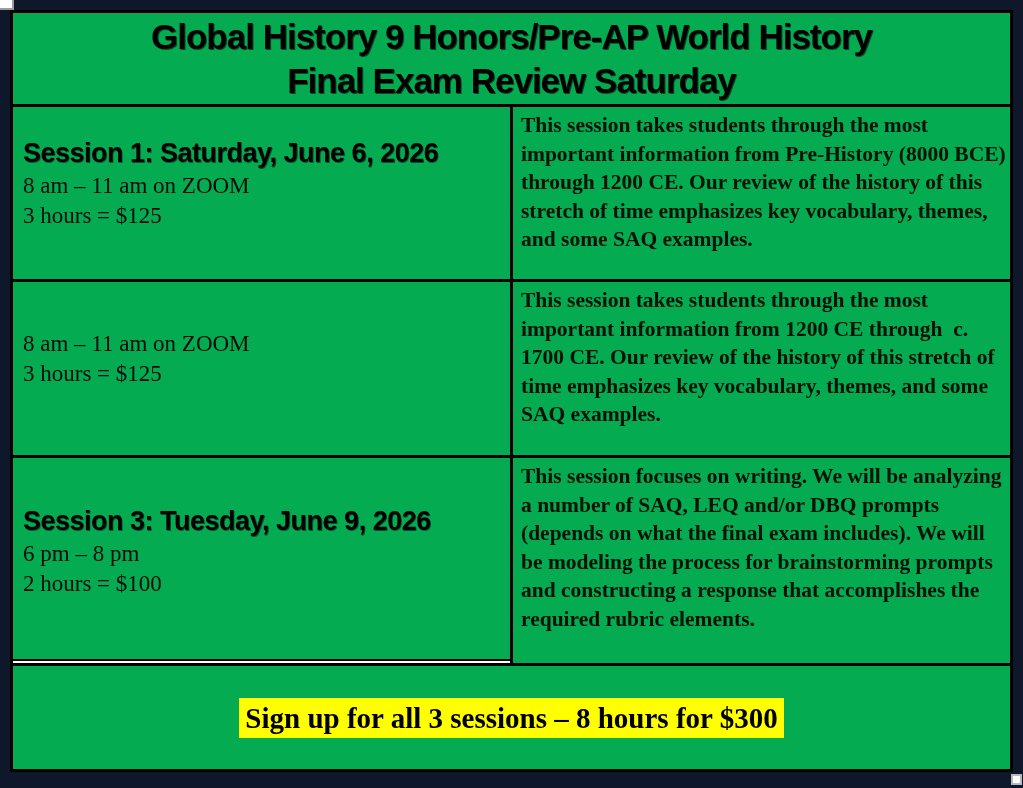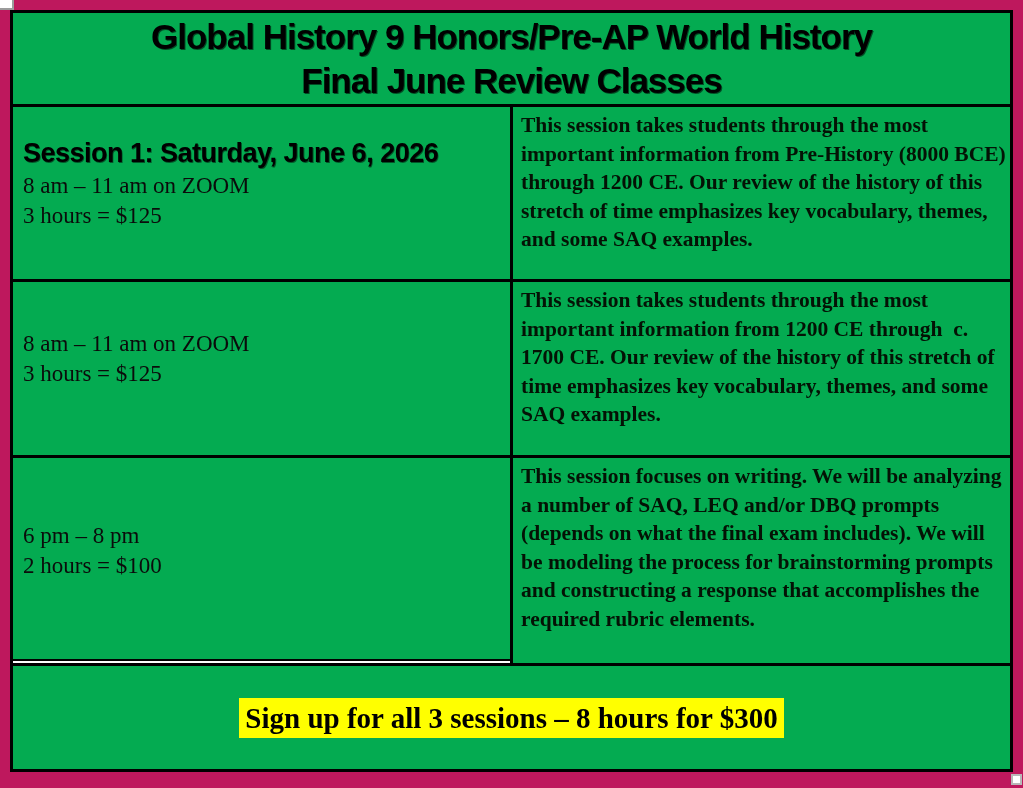--- a/index.html
+++ b/index.html
@@ -1,19 +1,19 @@
 <!DOCTYPE html>
 <html><head>
 <meta charset="utf-8">
 <style>
   * { box-sizing: border-box; margin: 0; padding: 0; }
   html, body { width: 1023px; height: 788px; background: #ffffff; overflow: hidden; }
   body { font-family: "Liberation Serif", serif; position: relative; }
 
-  .page { position: absolute; inset: 0; width: 1023px; height: 788px; background: #be185d; }
+  .page { position: absolute; inset: 0; width: 1023px; height: 788px; background: #0f172a; }
 
   
   .tbl {
     position: absolute; left: 10px; top: 10px; width: 1003px; height: 762px;
     border: 3px solid #000; background: #04ab51;
     display: flex; flex-direction: column;
   }
 
   .row { width: 100%; }
 
@@ -78,21 +78,21 @@
 <body>
 
 <div class="page">
 
   <div class="handle-tl"></div>
 
   <div class="tbl">
 
     <div class="row row-title">
       <div>Global History 9 Honors/Pre-AP World History</div>
-      <div>Final June Review Classes</div>
+      <div>Final Exam Review Saturday</div>
     </div>
 
     <div class="row row-session row-s1">
       <div class="cell-left">
         <div class="s-head">Session 1: Saturday, June 6, 2026</div>
         <div class="s-detail">8 am – 11 am on ZOOM</div>
         <div class="s-detail">3 hours = $125</div>
       </div>
       <div class="cell-right">
         <div class="desc">This session takes students through the most important information from Pre-History (8000 BCE) through 1200 CE. Our review of the history of this stretch of time emphasizes key vocabulary, themes, and some SAQ examples.</div>
@@ -104,20 +104,21 @@
         <div class="s-detail">8 am – 11 am on ZOOM</div>
         <div class="s-detail">3 hours = $125</div>
       </div>
       <div class="cell-right">
         <div class="desc">This session takes students through the most important information from 1200 CE through &nbsp;c. 1700 CE. Our review of the history of this stretch of time emphasizes key vocabulary, themes, and some SAQ examples.</div>
       </div>
     </div>
 
     <div class="row row-session row-s3">
       <div class="cell-left">
+        <div class="s-head">Session 3: Tuesday, June 9, 2026</div>
         <div class="s-detail">6 pm – 8 pm</div>
         <div class="s-detail">2 hours = $100</div>
       </div>
       <div class="cell-right">
         <div class="desc">This session focuses on writing. We will be analyzing a number of SAQ, LEQ and/or DBQ prompts (depends on what the final exam includes). We will be modeling the process for brainstorming prompts and constructing a response that accomplishes the required rubric elements.</div>
       </div>
     </div>
 
     <div class="row row-signup">
       <span class="hl">Sign up for all 3 sessions – 8 hours for $300</span>

